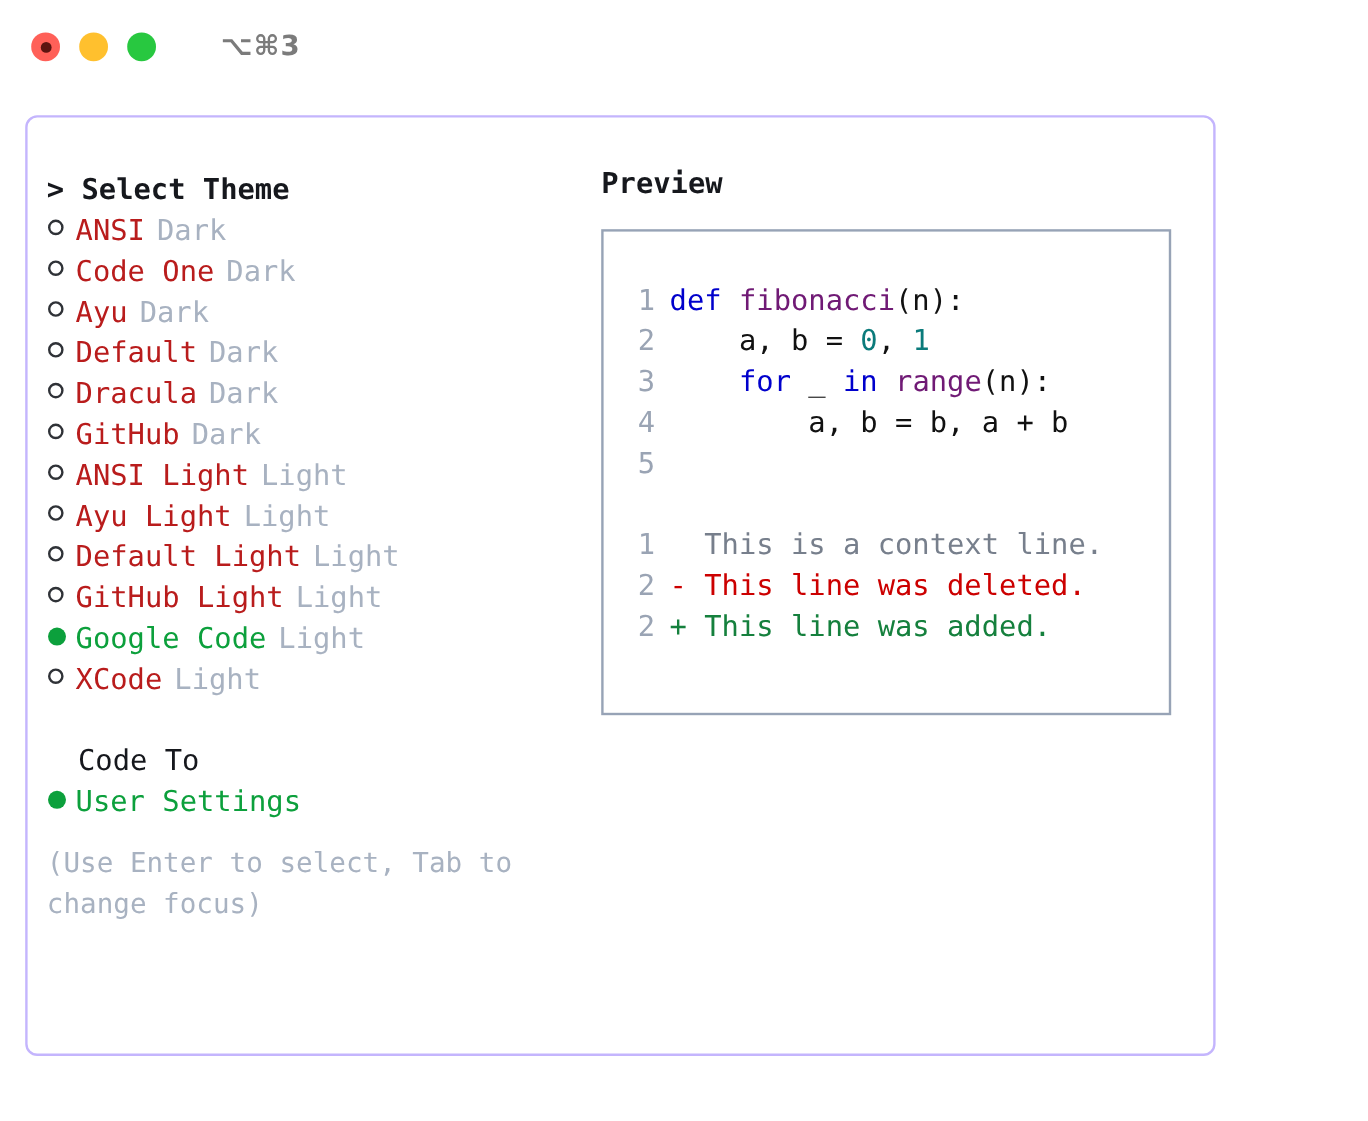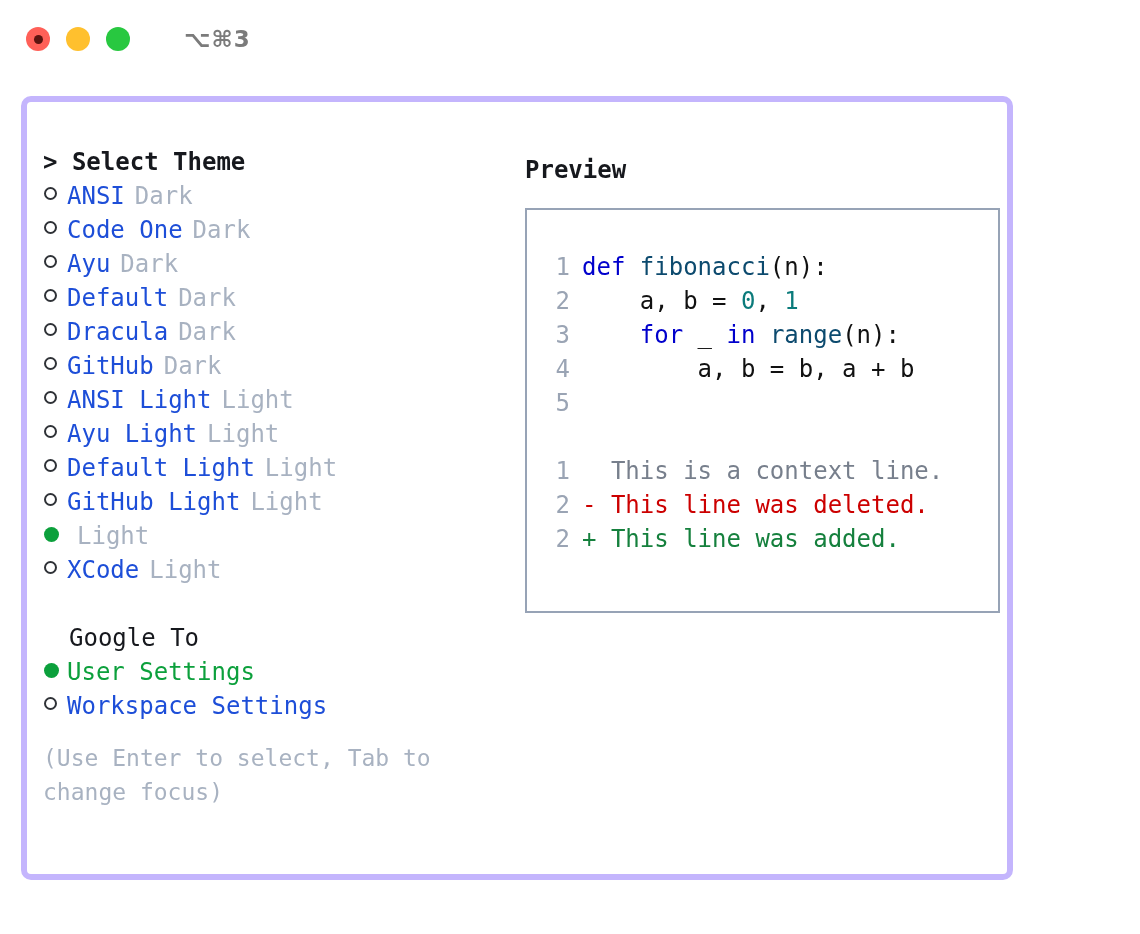--- a/index.html
+++ b/index.html
@@ -69,21 +69,21 @@
     white-space: pre;
   }
 
   
   .panel {
     position: absolute;
     left: 21px;
     top: 96px;
     width: 992px;
     height: 784px;
-    border: 6px solid #c4b5fd;
+    border: 2px solid #c4b5fd;
     border-radius: 10px;
     box-sizing: border-box;
     background: #ffffff;
   }
 
   .columns {
     position: absolute;
     left: 0; top: 0;
     width: 100%; height: 100%;
   }
@@ -135,21 +135,21 @@
     position: absolute;
     left: 1px;
     top: -17px;
     width: 15px;
     height: 15px;
     border-radius: 50%;
     background: #0ca03c;
     box-sizing: border-box;
   }
 
-  .opt-name { color: #1d4ed8; }
+  .opt-name { color: #b91c1c; }
   .opt-row.selected .opt-name { color: #0ca03c; }
   .opt-tag {
     color: #a8b2c1;
     margin-left: 10px;
   }
 
   .spacer-line { height: 34px; }
 
   .group-label {
     font-size: 24px;
@@ -166,23 +166,22 @@
     color: #a8b2c1;
     line-height: 34px;
     width: 420px;
     white-space: normal;
   }
 
   
   .right-col {
     position: absolute;
     left: 478px;
-    top: 51px;
+    top: 38px;
     width: 500px;
-    margin-left: 20px;
   }
 
   .preview-title {
     font-size: 24px;
     font-weight: 700;
     color: #16181d;
     line-height: 34px;
     white-space: pre;
   }
 
@@ -209,21 +208,21 @@
     width: 30px;
     flex: 0 0 30px;
     text-align: right;
     color: #9aa4b4;
     margin-right: 12px;
   }
 
   .code-gap { height: 34px; }
 
   .tok-kw   { color: #0000cc; }
-  .tok-fn   { color: #0c4a6e; }
+  .tok-fn   { color: #701a75; }
   .tok-num  { color: #0b7b7b; }
   .tok-plain{ color: #111111; }
   .tok-ctx  { color: #777f8c; }
   .tok-del  { color: #cc0000; }
   .tok-add  { color: #15803d; }
 </style>
 </head>
 <body>
 
 <div class="window">
@@ -245,31 +244,30 @@
             <div class="opt-row"><span class="marker"><span class="ring"></span></span><span class="opt-name">ANSI</span><span class="opt-tag">Dark</span></div>
             <div class="opt-row"><span class="marker"><span class="ring"></span></span><span class="opt-name">Code One</span><span class="opt-tag">Dark</span></div>
             <div class="opt-row"><span class="marker"><span class="ring"></span></span><span class="opt-name">Ayu</span><span class="opt-tag">Dark</span></div>
             <div class="opt-row"><span class="marker"><span class="ring"></span></span><span class="opt-name">Default</span><span class="opt-tag">Dark</span></div>
             <div class="opt-row"><span class="marker"><span class="ring"></span></span><span class="opt-name">Dracula</span><span class="opt-tag">Dark</span></div>
             <div class="opt-row"><span class="marker"><span class="ring"></span></span><span class="opt-name">GitHub</span><span class="opt-tag">Dark</span></div>
             <div class="opt-row"><span class="marker"><span class="ring"></span></span><span class="opt-name">ANSI Light</span><span class="opt-tag">Light</span></div>
             <div class="opt-row"><span class="marker"><span class="ring"></span></span><span class="opt-name">Ayu Light</span><span class="opt-tag">Light</span></div>
             <div class="opt-row"><span class="marker"><span class="ring"></span></span><span class="opt-name">Default Light</span><span class="opt-tag">Light</span></div>
             <div class="opt-row"><span class="marker"><span class="ring"></span></span><span class="opt-name">GitHub Light</span><span class="opt-tag">Light</span></div>
-            <div class="opt-row selected"><span class="marker"><span class="fill"></span></span><span class="opt-tag">Light</span></div>
+            <div class="opt-row selected"><span class="marker"><span class="fill"></span></span><span class="opt-name">Google Code</span><span class="opt-tag">Light</span></div>
             <div class="opt-row"><span class="marker"><span class="ring"></span></span><span class="opt-name">XCode</span><span class="opt-tag">Light</span></div>
           </div>
 
         <div class="spacer-line"></div>
 
-        <div class="group-label">Google To</div>
+        <div class="group-label">Code To</div>
 
         <div id="apply-list">
             <div class="opt-row selected"><span class="marker"><span class="fill"></span></span><span class="opt-name">User Settings</span></div>
-            <div class="opt-row"><span class="marker"><span class="ring"></span></span><span class="opt-name">Workspace Settings</span></div>
           </div>
 
         <div class="hint">(Use Enter to select, Tab to change focus)</div>
       </div>
 
       <div class="right-col">
         <div class="preview-title">Preview</div>
 
         <div class="code-box">
           <div id="code-lines">

